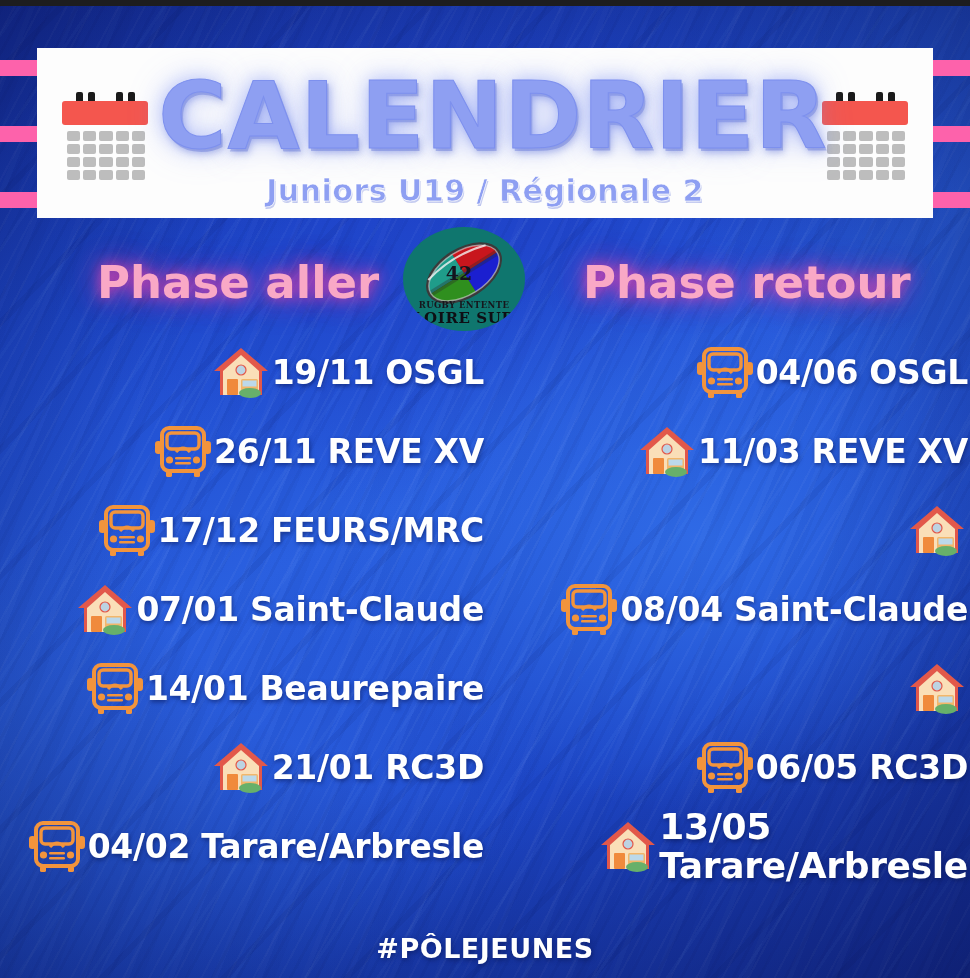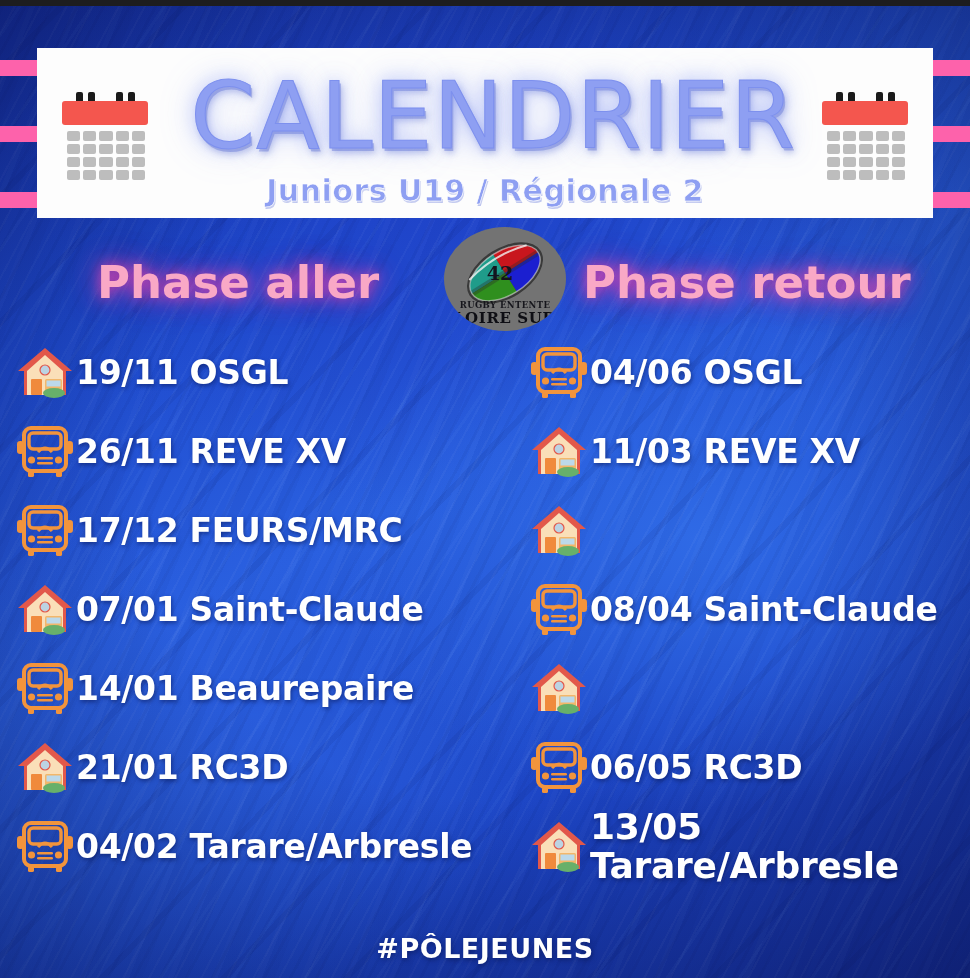--- a/index.html
+++ b/index.html
@@ -127,21 +127,21 @@
     gap: 3px;
   }
   .cal-cell { height: 10px; background: #bdbdbd; border-radius: 2px; }
 
   
   .title {
     position: absolute;
     left: 0; right: 0; top: 22px;
     text-align: center;
     font-family: "DejaVu Sans", sans-serif;
-    font-weight: 400;
+    font-weight: 700;
     font-size: 93px;
     letter-spacing: 1px;
     line-height: 1;
     color: #8e9ff2;
     -webkit-text-stroke: 1px #7d90ee;
     text-shadow:
        0 0 18px rgba(130,150,245,.55),
        0 0 34px rgba(130,150,245,.38),
        2px 3px 0 rgba(70,90,200,.35),
        3px 5px 6px rgba(60,80,190,.30);
@@ -158,24 +158,24 @@
     color: #8e9ff2;
     -webkit-text-stroke: .6px #ffffff;
     text-shadow:
       0 0 5px rgba(255,255,255,.9),
       1px 2px 0 rgba(90,110,215,.45);
   }
 
   
   .logo {
     position: absolute;
-    left: 444px; top: 227px;
+    left: 403px; top: 227px;
     width: 122px; height: 104px;
     border-radius: 50%;
-    background: #737373;
+    background: #0f766e;
     z-index: 20;
     overflow: hidden;
   }
   .logo-svg { position: absolute; inset: 0; width: 100%; height: 100%; }
 
   
   .phase-head {
     position: absolute;
     top: 256px;
     font-family: "DejaVu Sans", sans-serif;
@@ -198,20 +198,21 @@
     z-index: 15;
   }
   .col.left  { left: 14px;  top: 333px; width: 470px; }
   .col.right { left: 528px; top: 333px; width: 440px; }
 
   .row {
     position: relative;
     height: 79px;
     display: flex;
     align-items: center;
+    justify-content: flex-end;
   }
   .row .icon-wrap {
     flex: 0 0 62px;
     width: 62px; height: 62px;
     position: relative;
   }
   .row .icon-wrap svg { width: 62px; height: 62px; display: block; }
 
   .row .label {
     font-family: "DejaVu Sans", sans-serif;

